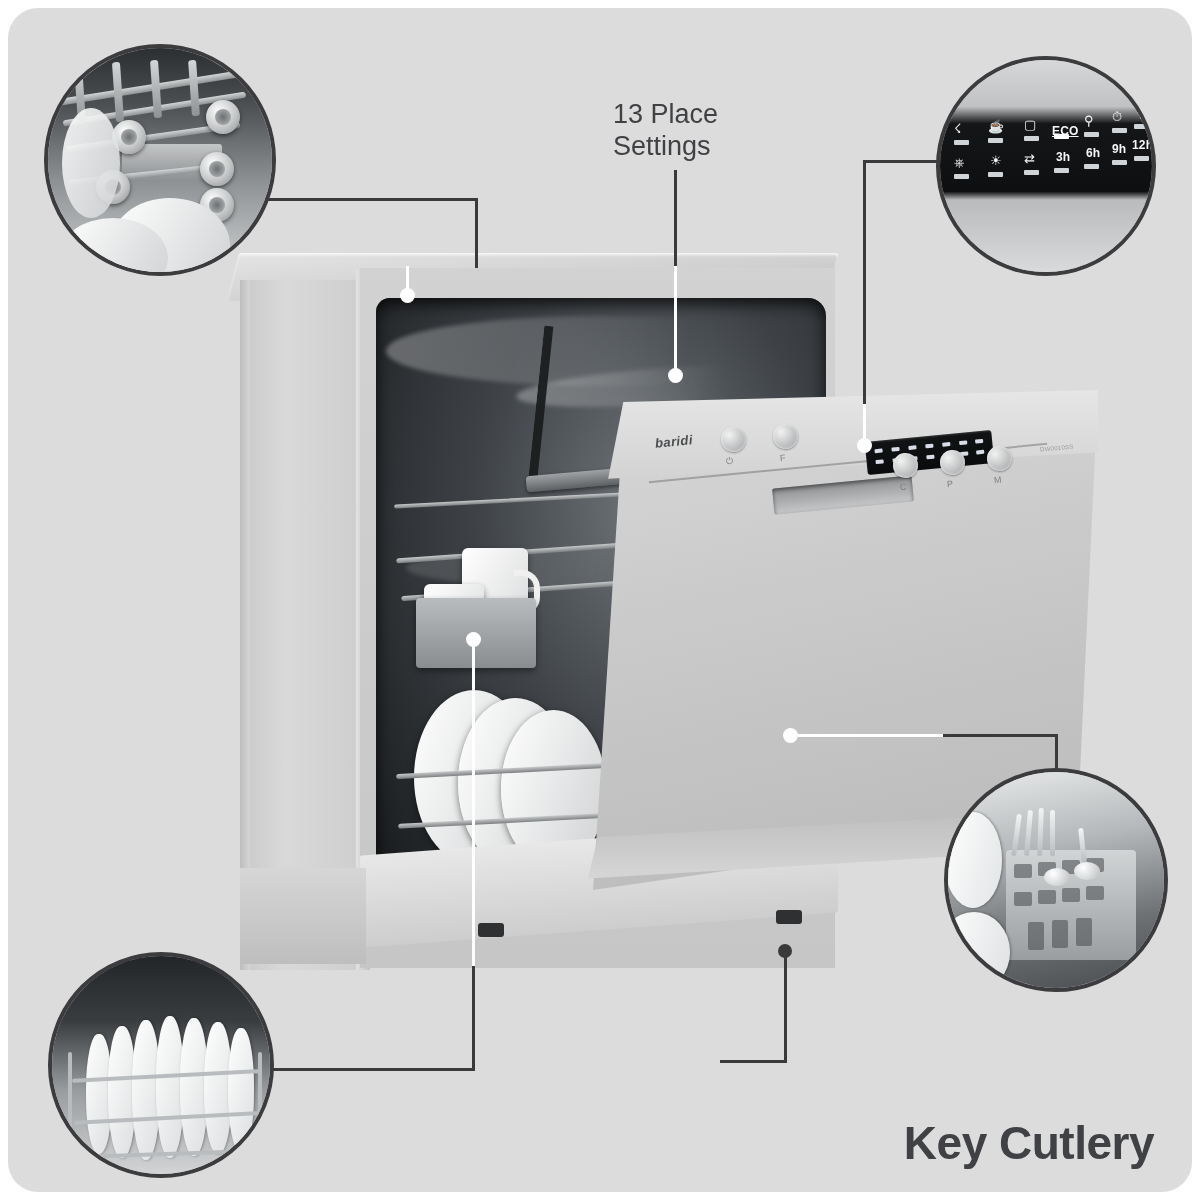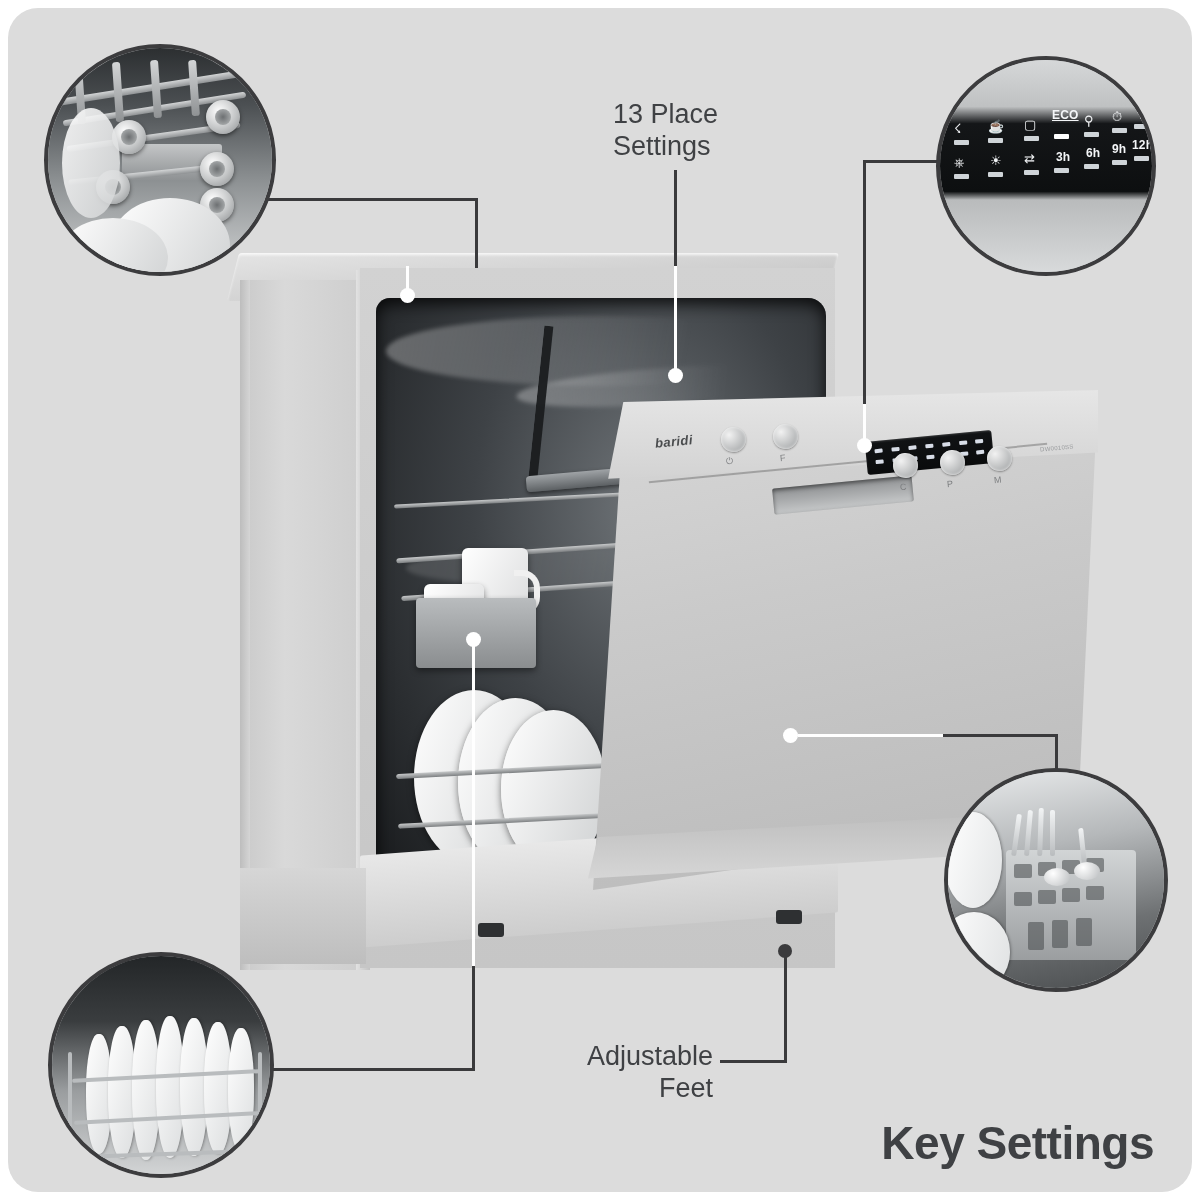--- a/index.html
+++ b/index.html
@@ -377,21 +377,21 @@
       <div class="cp-icon" style="left:48px;top:60px;">☕</div>
       <div class="cp-bar" style="left:48px;top:78px;"></div>
       <div class="cp-icon" style="left:50px;top:94px;">☀</div>
       <div class="cp-bar" style="left:48px;top:112px;"></div>
 
       <div class="cp-icon" style="left:84px;top:58px;">▢</div>
       <div class="cp-bar" style="left:84px;top:76px;"></div>
       <div class="cp-icon" style="left:84px;top:92px;">⇄</div>
       <div class="cp-bar" style="left:84px;top:110px;"></div>
 
-      <div class="cp-txt" style="left:112px;top:48px;text-decoration:underline;">ECO</div>
+      <div class="cp-txt" style="left:112px;top:64px;text-decoration:underline;">ECO</div>
       <div class="cp-bar on" style="left:114px;top:74px;"></div>
       <div class="cp-txt" style="left:116px;top:90px;">3h</div>
       <div class="cp-bar" style="left:114px;top:108px;"></div>
 
       <div class="cp-icon" style="left:144px;top:54px;">⚲</div>
       <div class="cp-bar" style="left:144px;top:72px;"></div>
       <div class="cp-txt" style="left:146px;top:86px;">6h</div>
       <div class="cp-bar" style="left:144px;top:104px;"></div>
 
       <div class="cp-icon" style="left:172px;top:50px;">⏱</div>
@@ -448,19 +448,17 @@
       <div class="pl-plate" style="left:-10px;top:140px;width:72px;height:80px;background:linear-gradient(105deg,#fff,#dfe1e2);border-radius:50%;"></div>
     </div>
   </div>
 
 
   <div class="label center" style="left:605px;top:90px;width:130px;">13 Place
 Settings</div>
 
 
 
-  <div class="label right" style="left:535px;top:1032px;width:170px;">Adjustable
-Feet</div>
-
-
-  <div id="title">Key Settings</div>
+
+
+  <div id="title">Key Cutlery</div>
 
 </div>
 
 </body></html>

